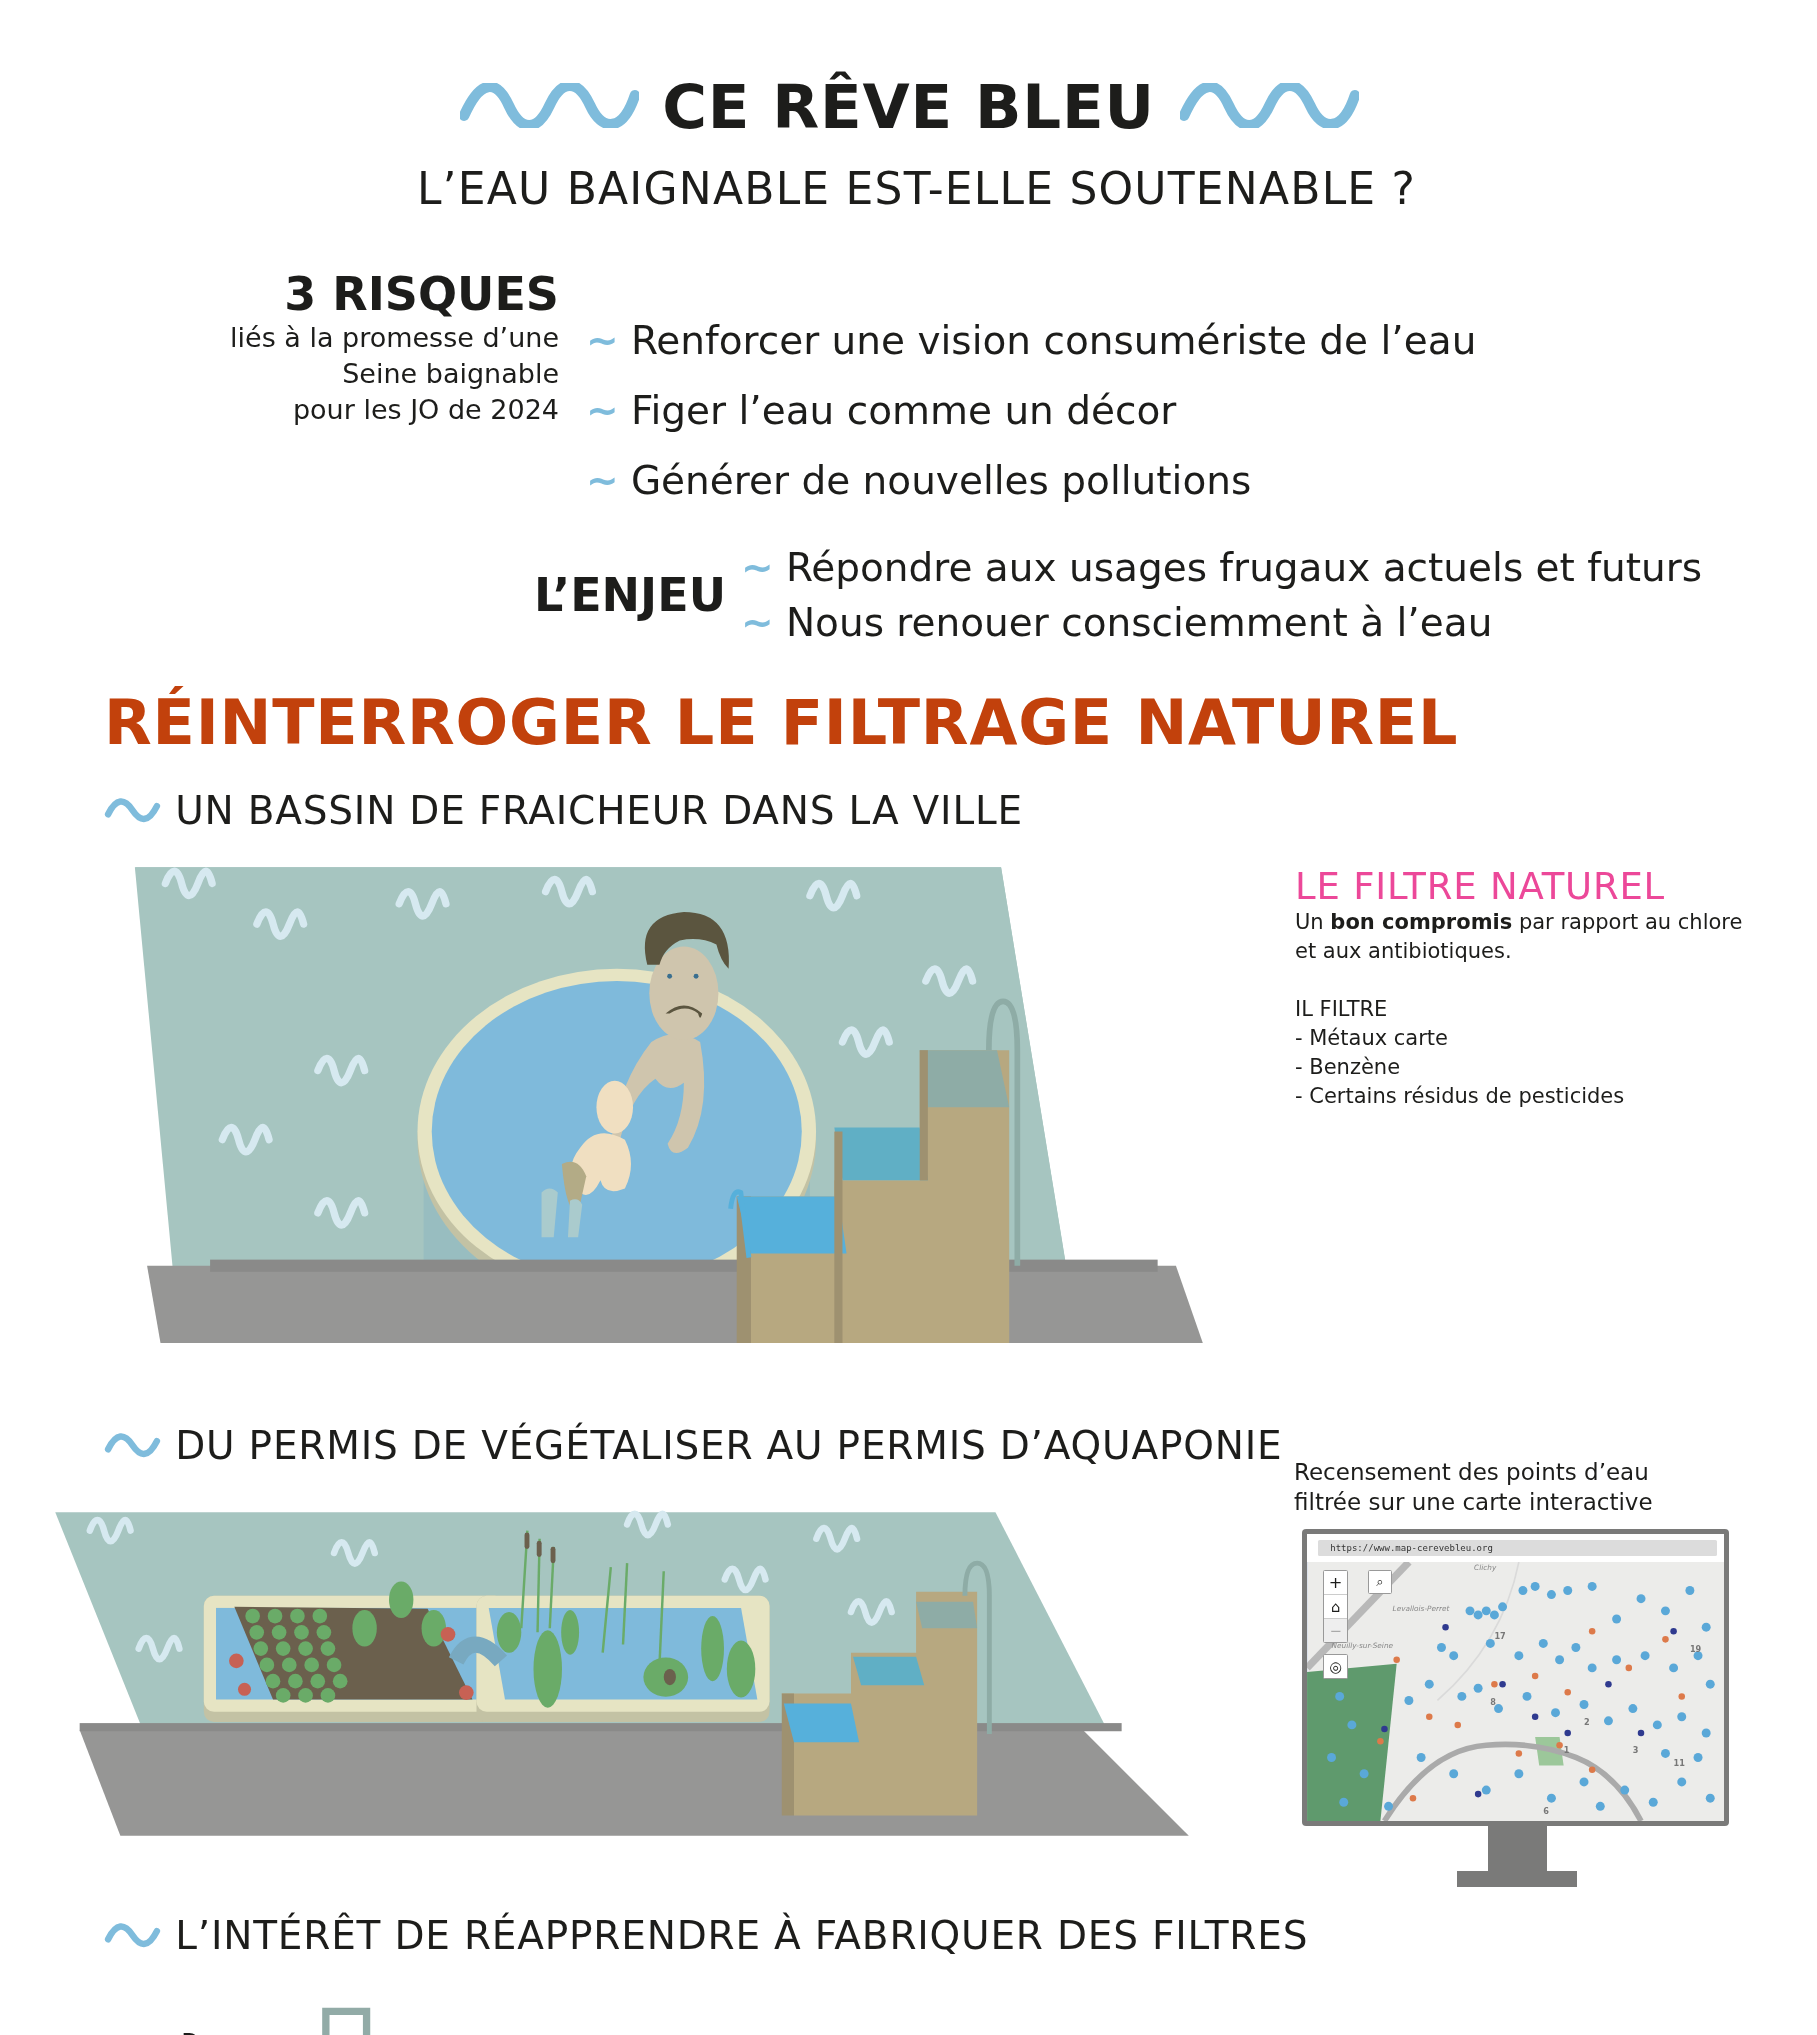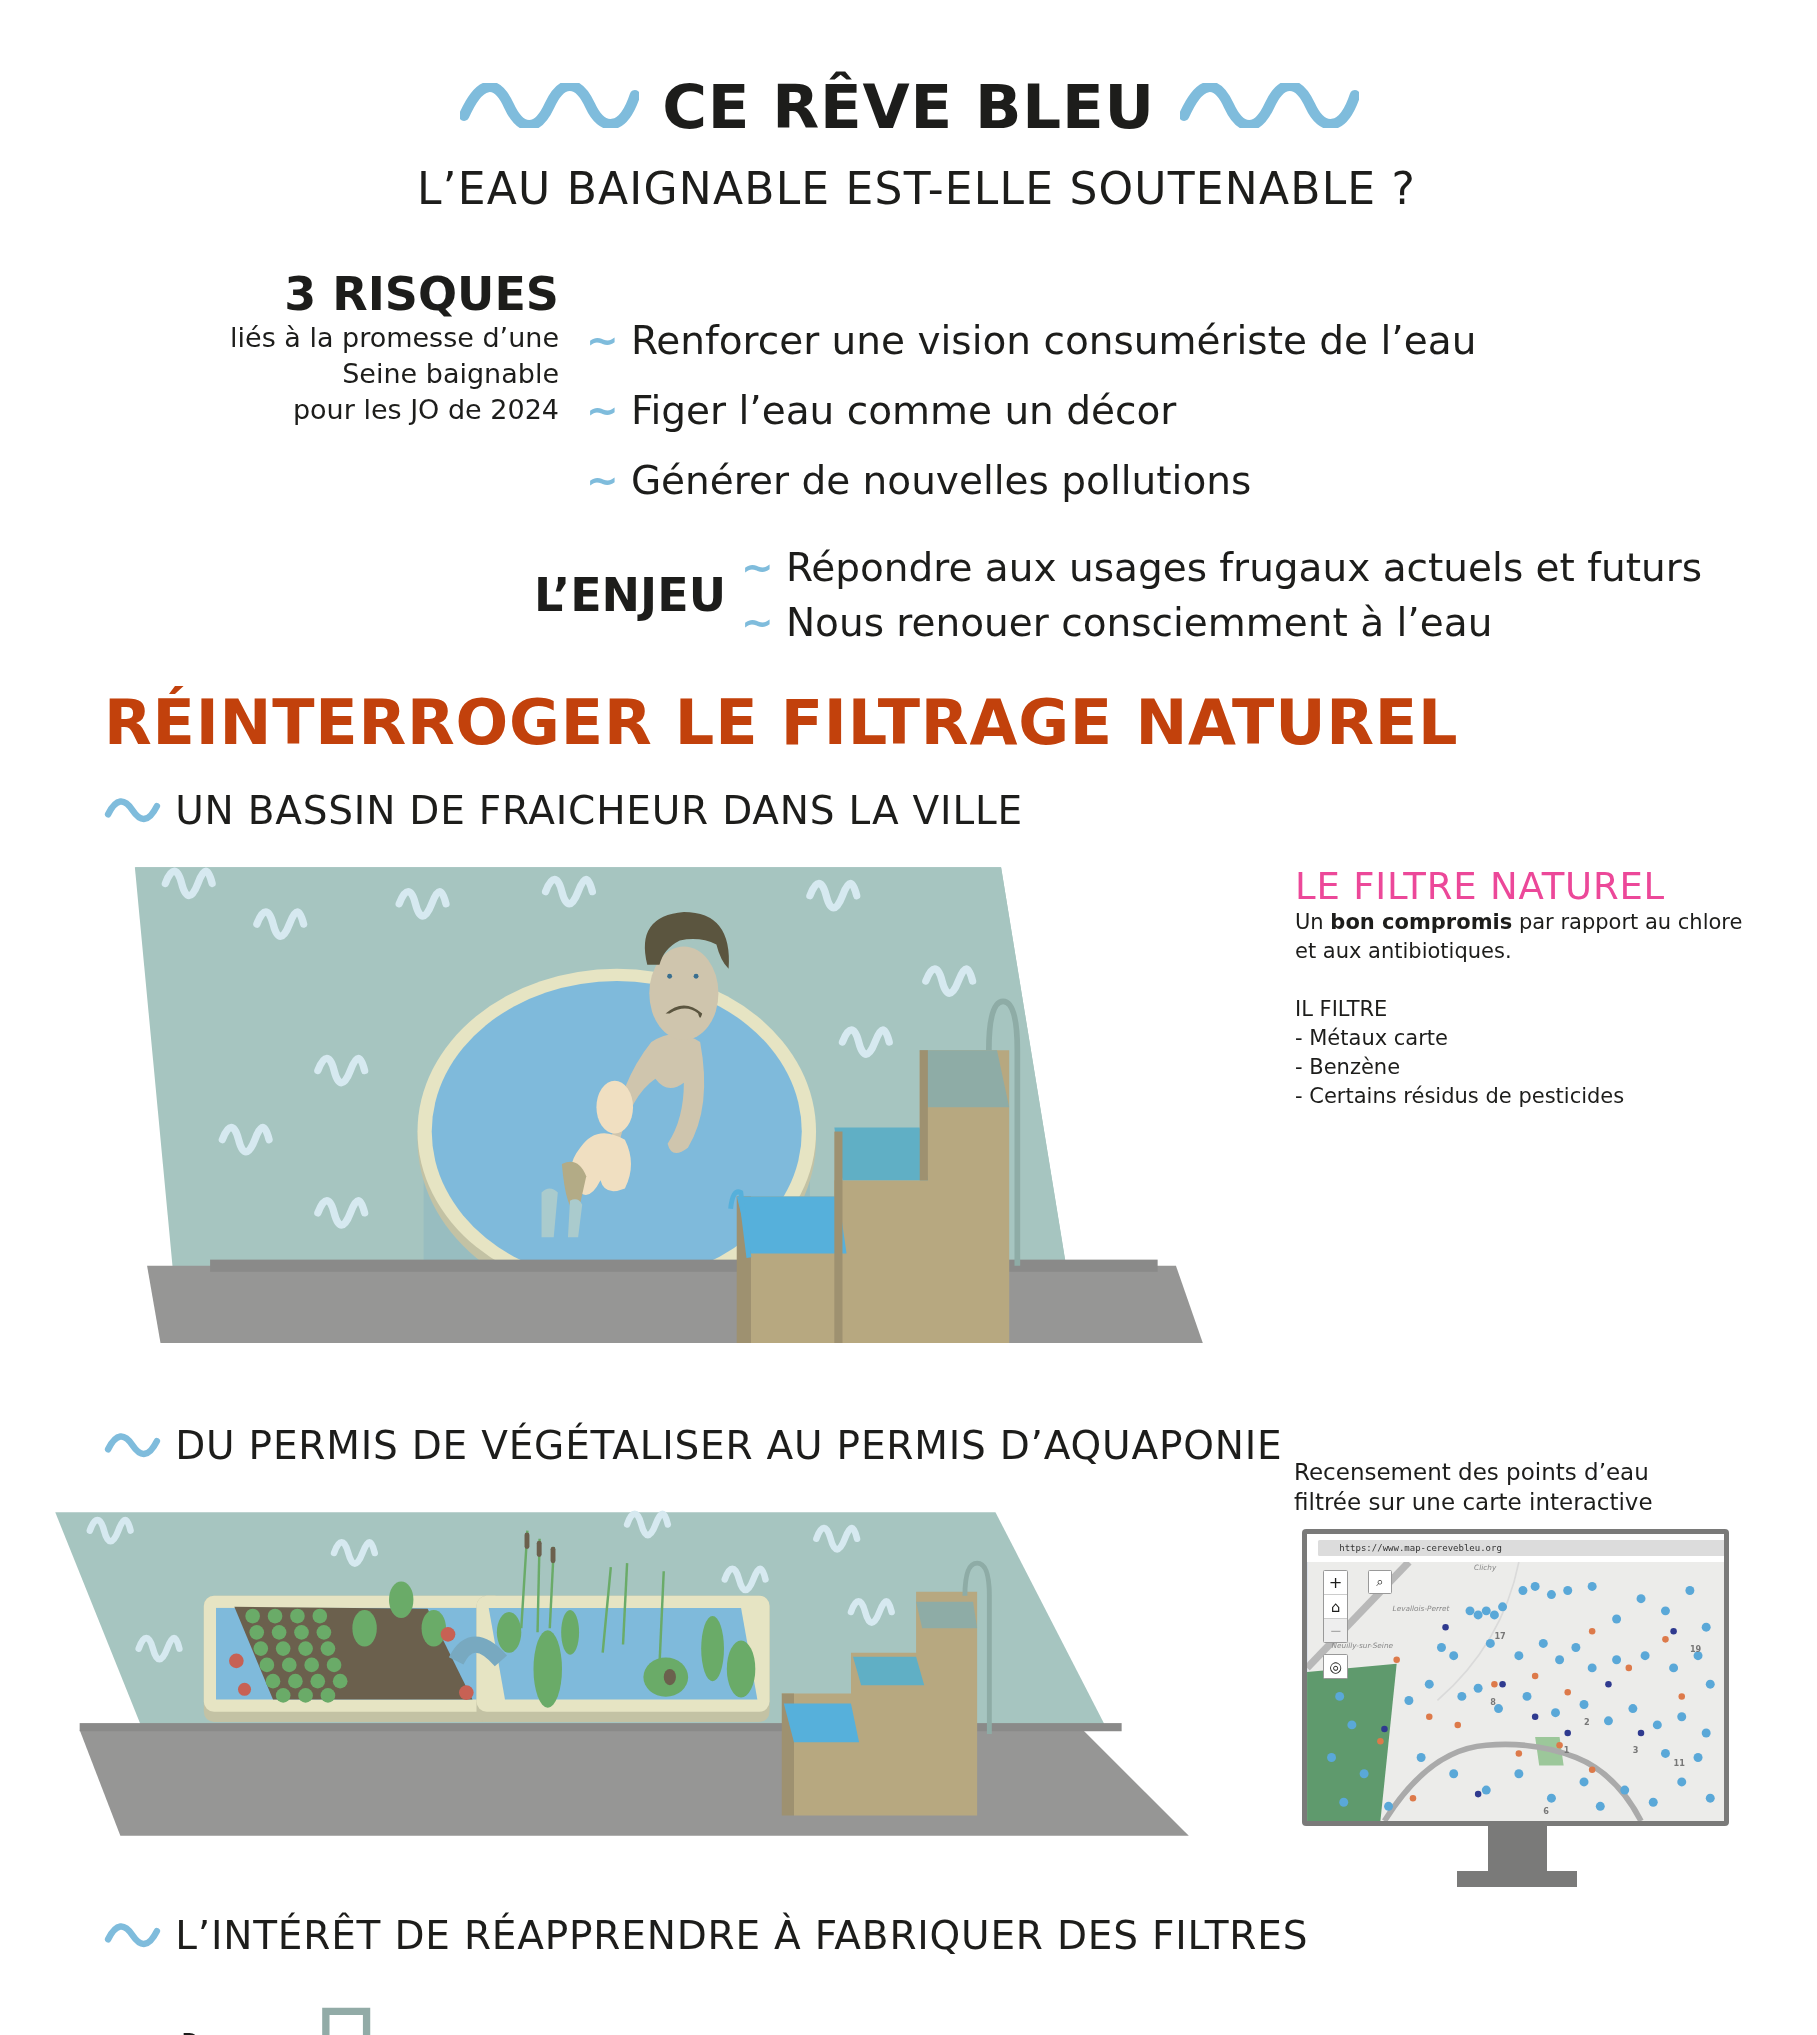--- a/index.html
+++ b/index.html
@@ -224,21 +224,21 @@
   <polygon points="2150,255 2290,255 2300,320 2165,320" fill="#8eaca6"></polygon>
   <path d="M2270 240 q0 -80 30 -80 q30 0 30 80 l0 340" fill="none" stroke="#8eaca6" stroke-width="12"></path>
 </svg>
 
 <div class="abs map-caption">
   <div>Recensement des points d’eau</div>
   <div>filtrée sur une carte interactive</div>
 </div>
 <div class="abs" style="left:1302px;top:1529px;width:427px;height:297px;background:#7a7a79;border-radius:4.1px;">
   <div style="position:absolute;left:4.9px;top:4.9px;right:4.9px;bottom:4.9px;background:#ffffff;overflow:hidden;">
-    <div style="position:absolute;left:11.4px;top:5.7px;width:387px;height:16.3px;background:#dcdcdc;border-radius:1.6px;font-family:'DejaVu Sans Mono',monospace;font-size:9px;line-height:16.3px;padding-left:21px;color:#333;">https://www.map-cerevebleu.org</div>
+    <div style="position:absolute;left:11.4px;top:5.7px;width:387px;height:16.3px;background:#dcdcdc;border-radius:1.6px;font-family:'DejaVu Sans Mono',monospace;font-size:9px;line-height:16.3px;padding-left:12px;color:#333;">https://www.map-cerevebleu.org</div>
     <div style="position:absolute;left:0;top:28.5px;right:0;bottom:0;background:#3b82f6;overflow:hidden;">
       <svg width="418" height="259" viewBox="0 0 1026 636">
         <rect x="0" y="0" width="1026" height="636" fill="#ececea"></rect>
         <polygon points="0,270 220,250 180,636 0,636" fill="#5f9a6d"></polygon>
         <polygon points="560,430 620,430 630,500 570,500" fill="#9cc79a"></polygon>
         <path d="M0 260 L250 0" stroke="#b8b8b8" stroke-width="18" fill="none"></path>
         <path d="M190 636 Q300 460 440 450 Q560 440 660 480 Q760 520 820 636" stroke="#aaaaaa" stroke-width="14" fill="none"></path>
         <path d="M520 0 Q480 200 320 340" stroke="#dadada" stroke-width="4" fill="none"></path>
         <g fill="#5aa8d8">
           <circle cx="400" cy="120" r="11"></circle>

